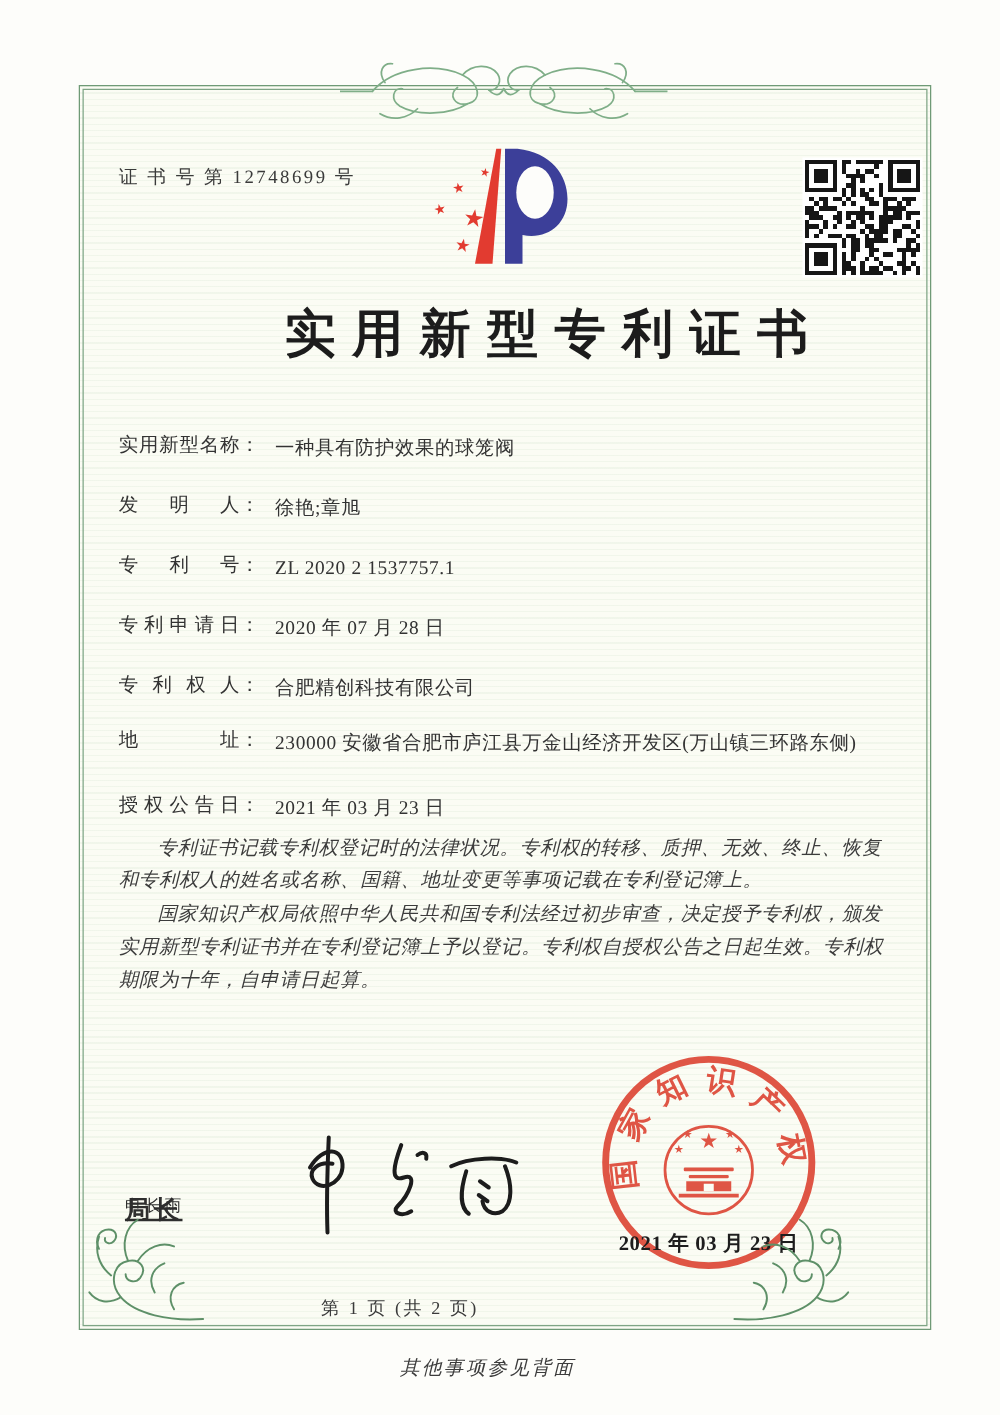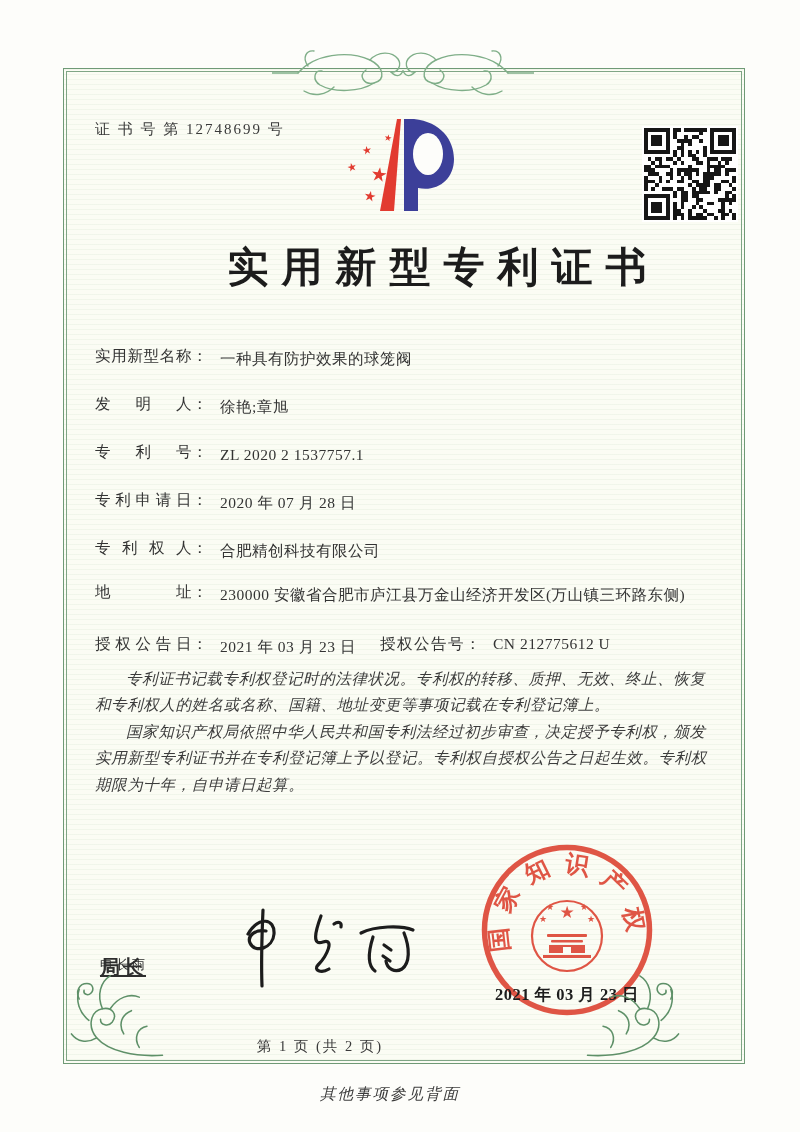--- a/index.html
+++ b/index.html
@@ -15,21 +15,21 @@
     left:63px;top:68px;width:680px;height:994px;
     border:1.5px solid #6f9a76;
     background:
       repeating-linear-gradient(180deg, rgba(150,190,150,0.10) 0 1px, rgba(255,255,255,0) 1px 5px),
       #fbfcf4;
   }
   .frame::before{
     content:"";position:absolute;inset:2px;border:1px solid #7fa585;
   }
   
-  .cert-no{left:95px;top:120px;font-size:15px;letter-spacing:2px;color:#3a3a3a;}
+  .cert-no{left:95px;top:132px;font-size:15px;letter-spacing:2px;color:#3a3a3a;}
   .logo{left:343px;top:118px;}
   .qr{left:642px;top:126px;width:96px;height:96px;background:#fff;}
   .title{
     left:0;top:240px;width:800px;text-align:center;
     font-size:41px;font-weight:600;letter-spacing:13px;color:#1c1c1c;
     padding-left:13px;box-sizing:border-box;margin-left:37px;
   }
   
   .field{left:95px;width:640px;font-size:15.5px;color:#333;letter-spacing:.5px;}
   .flabel{
@@ -433,23 +433,20 @@
   <span class="flabel">专利申请日</span><span class="colon">：</span><span class="fvalue">2020 年 07 月 28 日</span>
 </div>
 <div class="abs field" style="top:538px">
   <span class="flabel">专利权人</span><span class="colon">：</span><span class="fvalue">合肥精创科技有限公司</span>
 </div>
 <div class="abs field" style="top:582px">
   <span class="flabel">地址</span><span class="colon">：</span><span class="fvalue" style="width:486px">230000 安徽省合肥市庐江县万金山经济开发区(万山镇三环路东侧)</span>
 </div>
 <div class="abs field" style="top:634px">
   <span class="flabel">授权公告日</span><span class="colon">：</span><span class="fvalue">2021 年 03 月 23 日</span>
-  <span class="pair2">
-    <span class="grant-pair2-label">授权公告号</span><span class="colon">：</span><span>CN 212775612 U</span>
-  </span>
 </div>
 
 <div class="abs paras">
   <p>专利证书记载专利权登记时的法律状况。专利权的转移、质押、无效、终止、恢复和专利权人的姓名或名称、国籍、地址变更等事项记载在专利登记簿上。</p>
   <p>国家知识产权局依照中华人民共和国专利法经过初步审查，决定授予专利权，颁发实用新型专利证书并在专利登记簿上予以登记。专利权自授权公告之日起生效。专利权期限为十年，自申请日起算。</p>
 </div>
 
 <div class="abs signer-title">局长</div>
 <div class="abs signer-name">申长雨</div>
 

